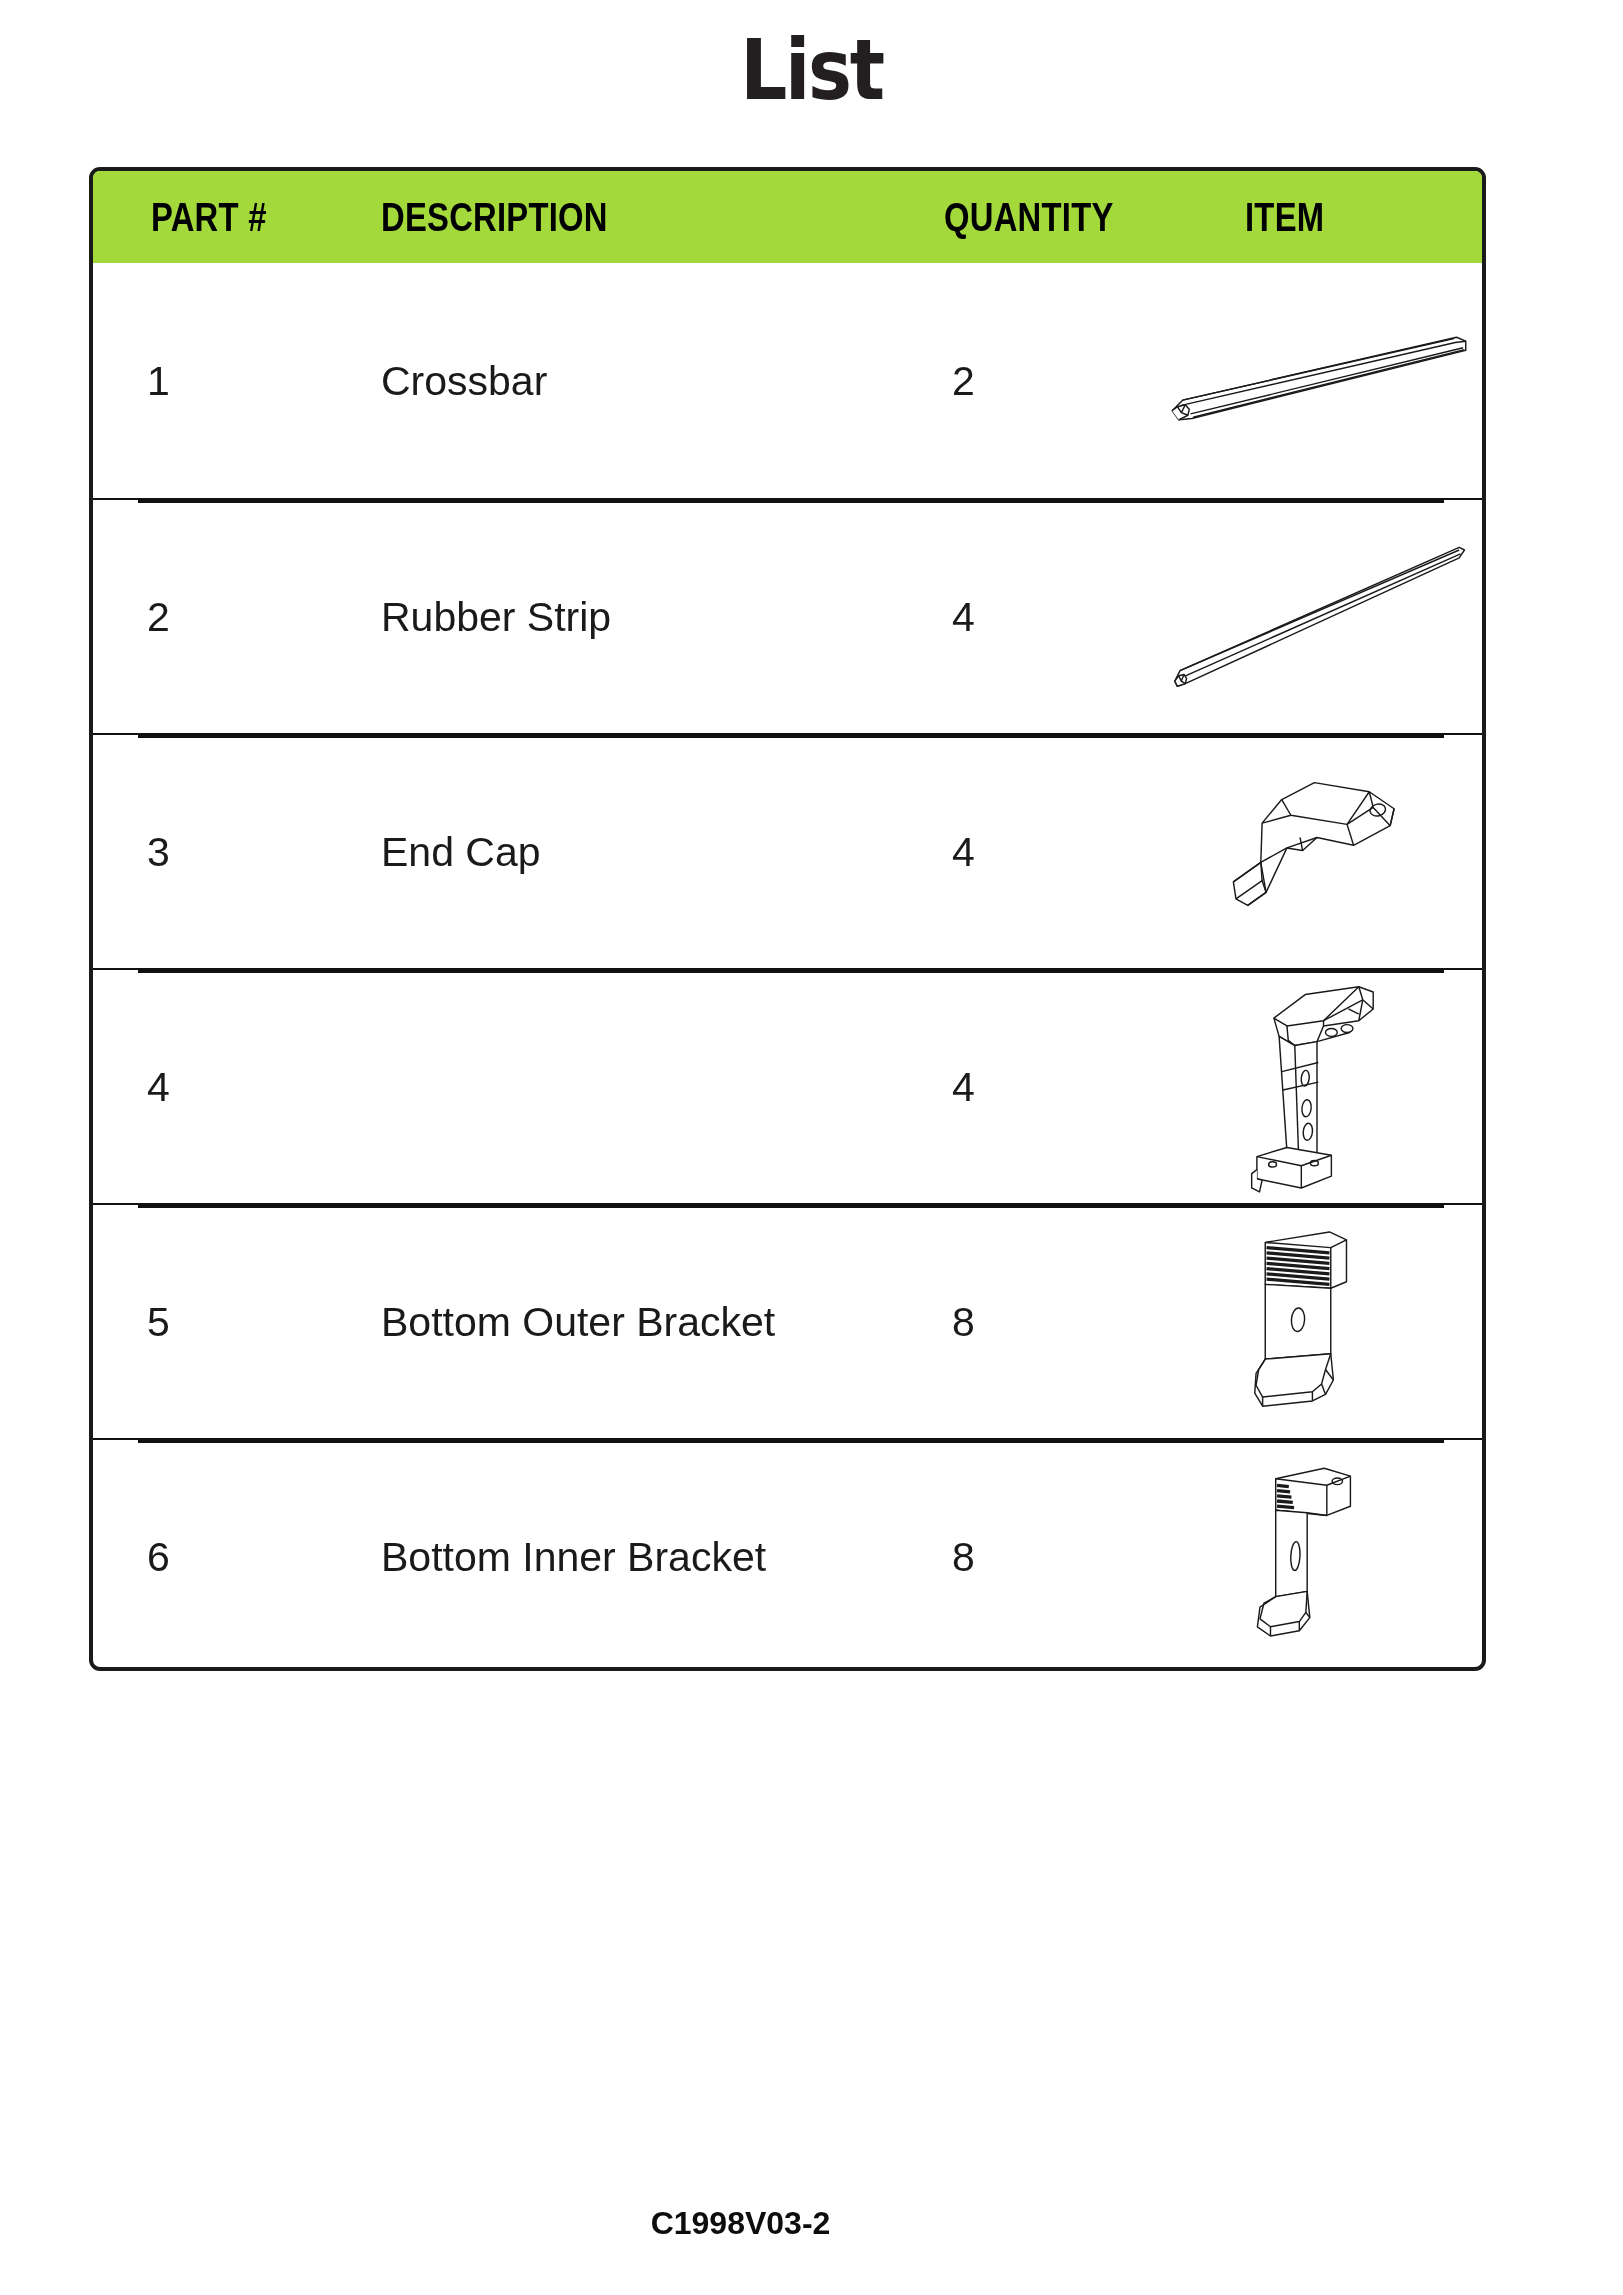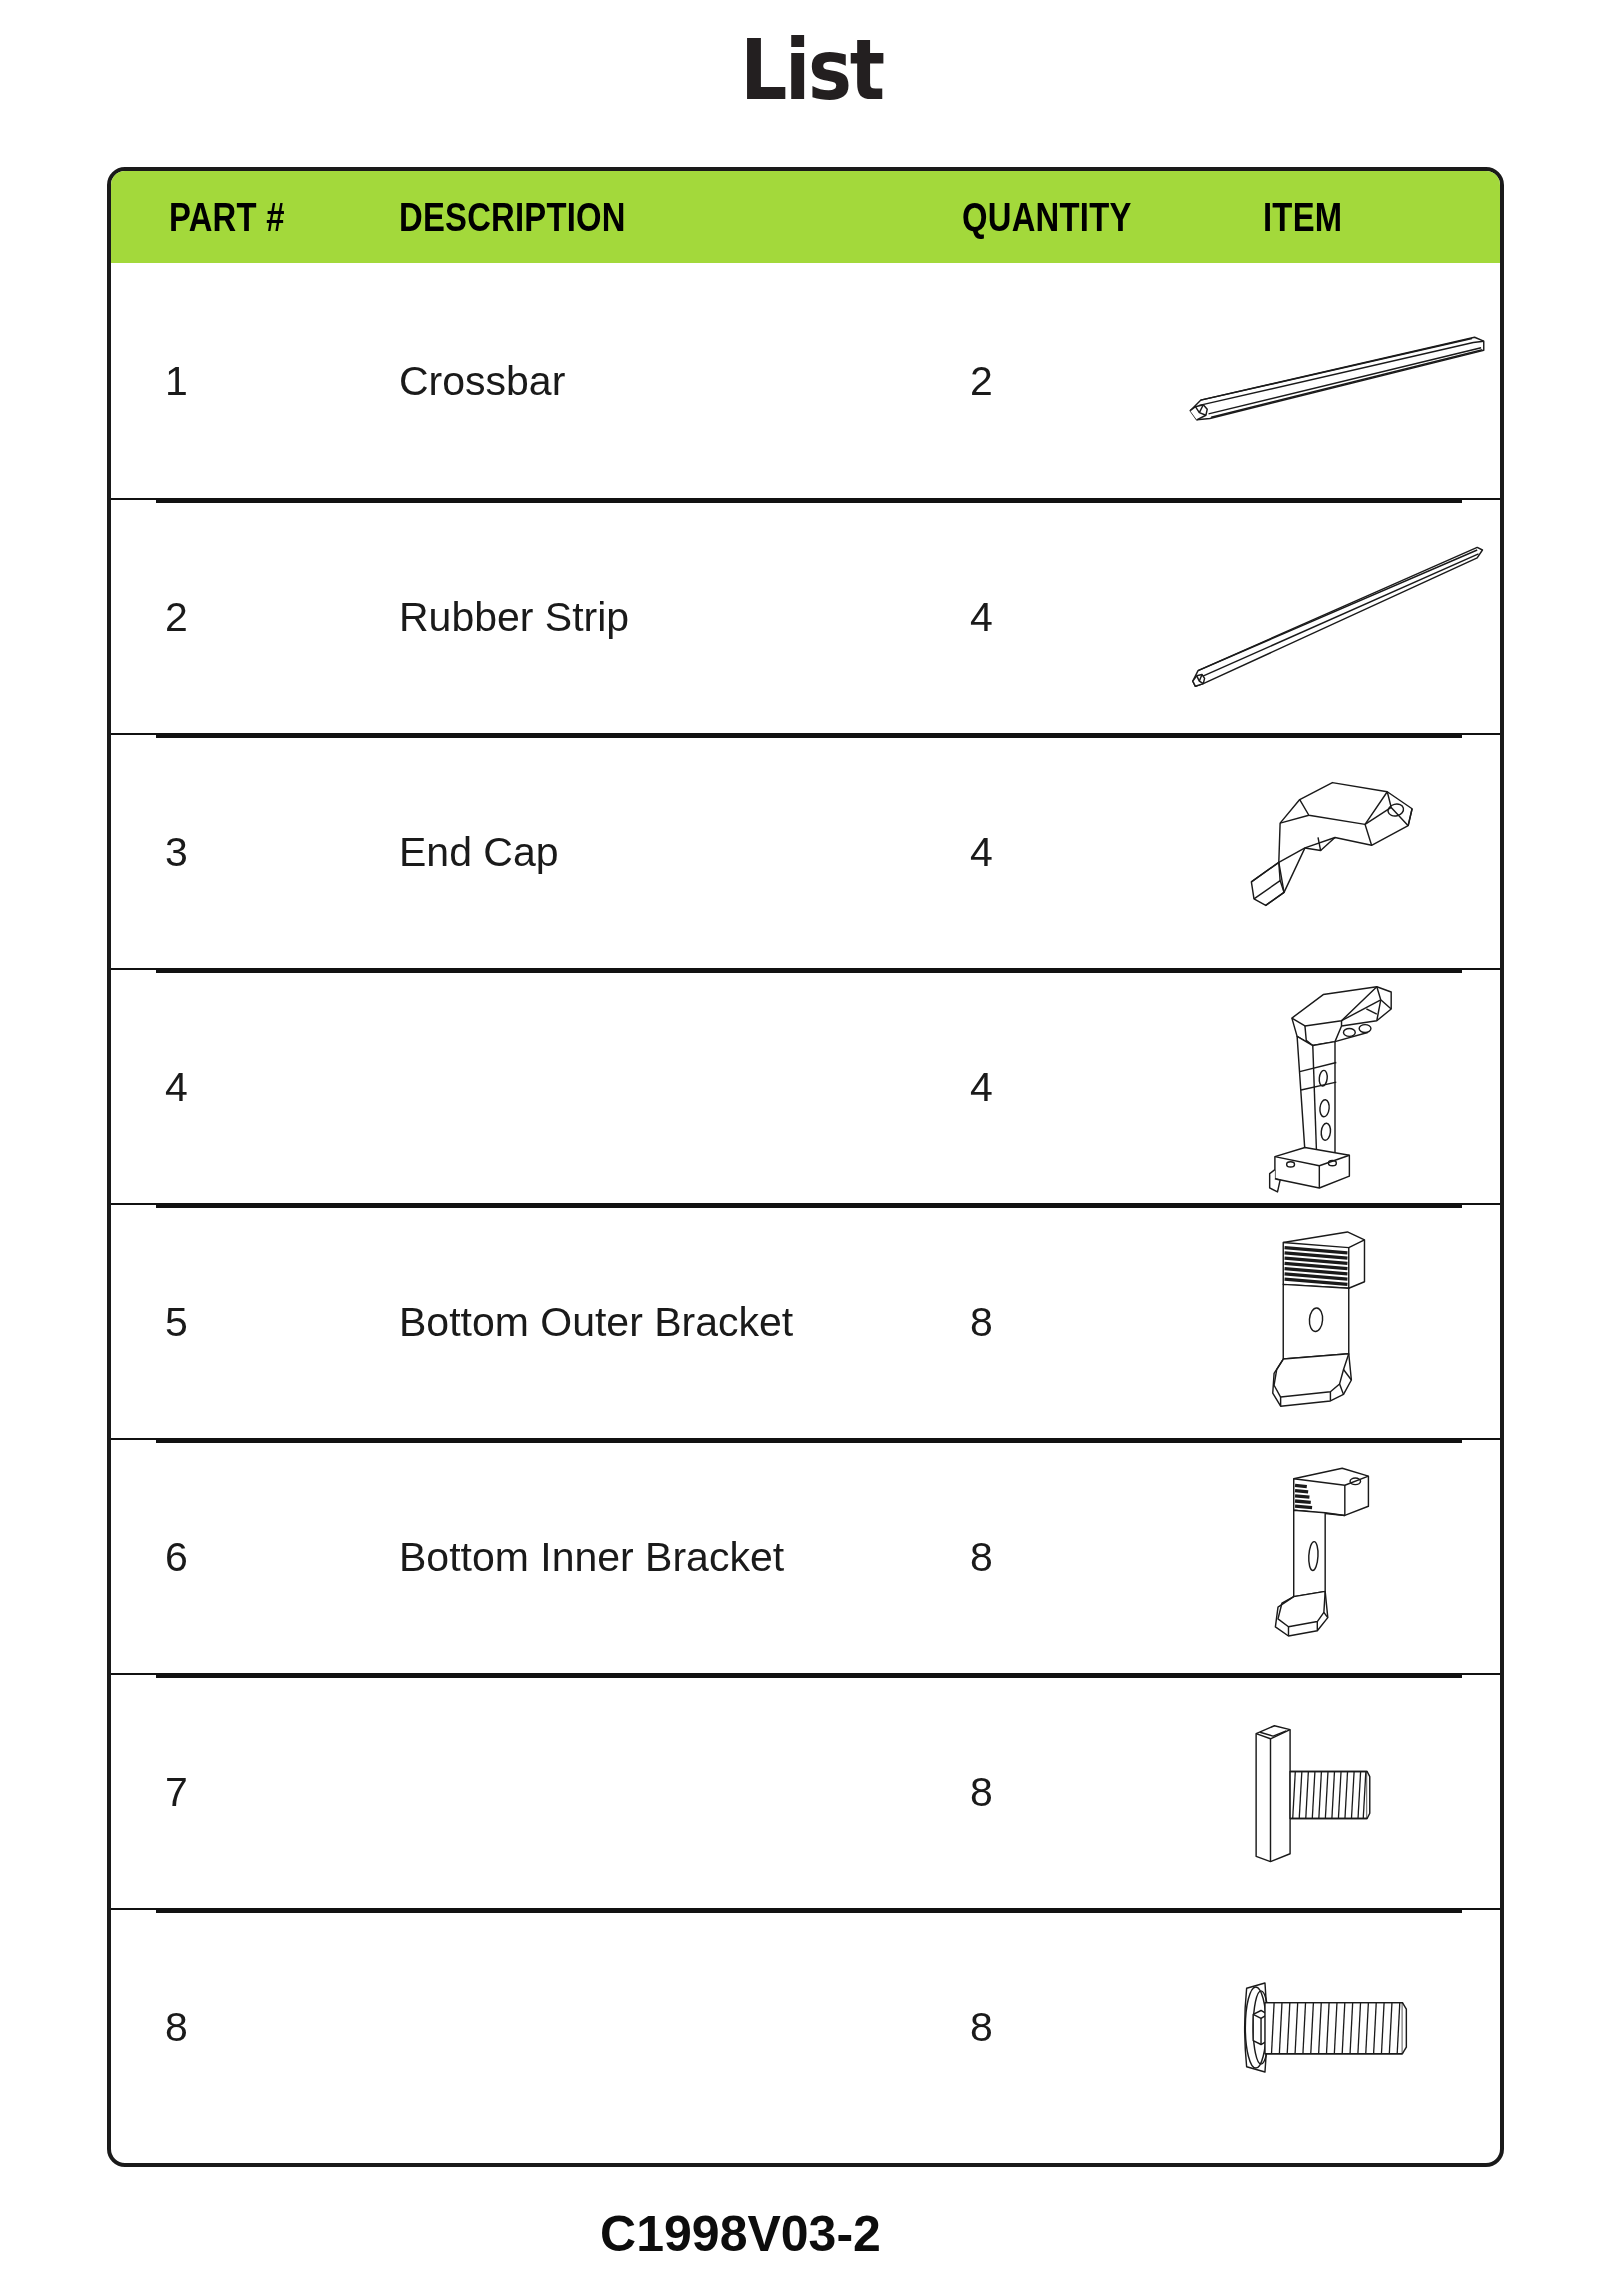--- a/index.html
+++ b/index.html
@@ -28,26 +28,26 @@
     letter-spacing: -2.6px;
     color: #231f20;
     transform: scaleX(0.88);
     transform-origin: 50% 50%;
     line-height: 1.0;
   }
 
   
   .card {
     position: absolute;
-    left: 107px;
+    left: 89px;
     top: 167px;
     width: 1397px;
-    height: 2000px;
+    height: 1504px;
     border: 4.6px solid #1a1a1a;
-    border-radius: 18px;
+    border-radius: 11px;
     box-sizing: border-box;
     background: #ffffff;
     overflow: hidden;
   }
 
   
   .table-header {
     position: relative;
     height: 92px;
     background: #A3D93B;
@@ -135,21 +135,21 @@
 
   
   .footer-code {
     position: absolute;
     top: 2205px;
     left: 0;
     width: 1481px;
     text-align: center;
     font-family: "Liberation Sans", sans-serif;
     font-weight: 700;
-    font-size: 50px;
+    font-size: 32px;
     color: #0d0d0d;
     letter-spacing: 0px;
   }
 </style>
 </head>
 <body>
 
 <div class="page-title">List</div>
 
 <div class="card">

